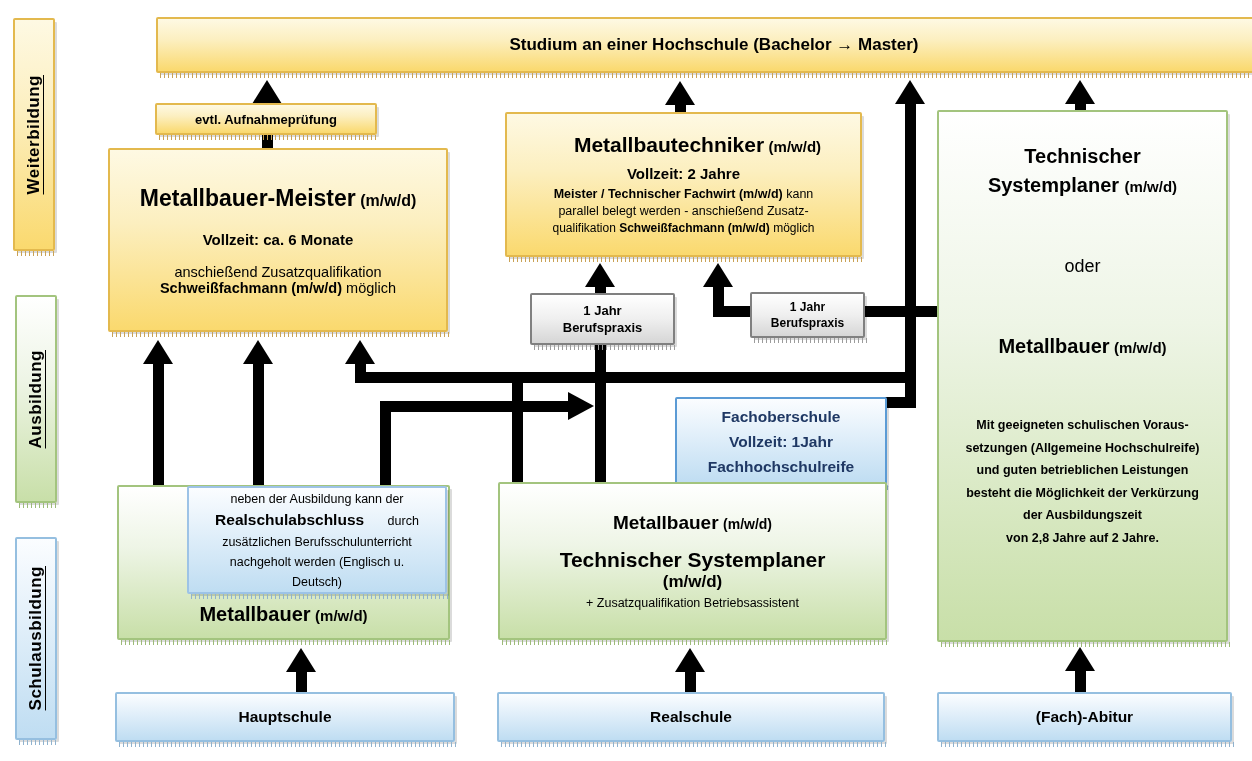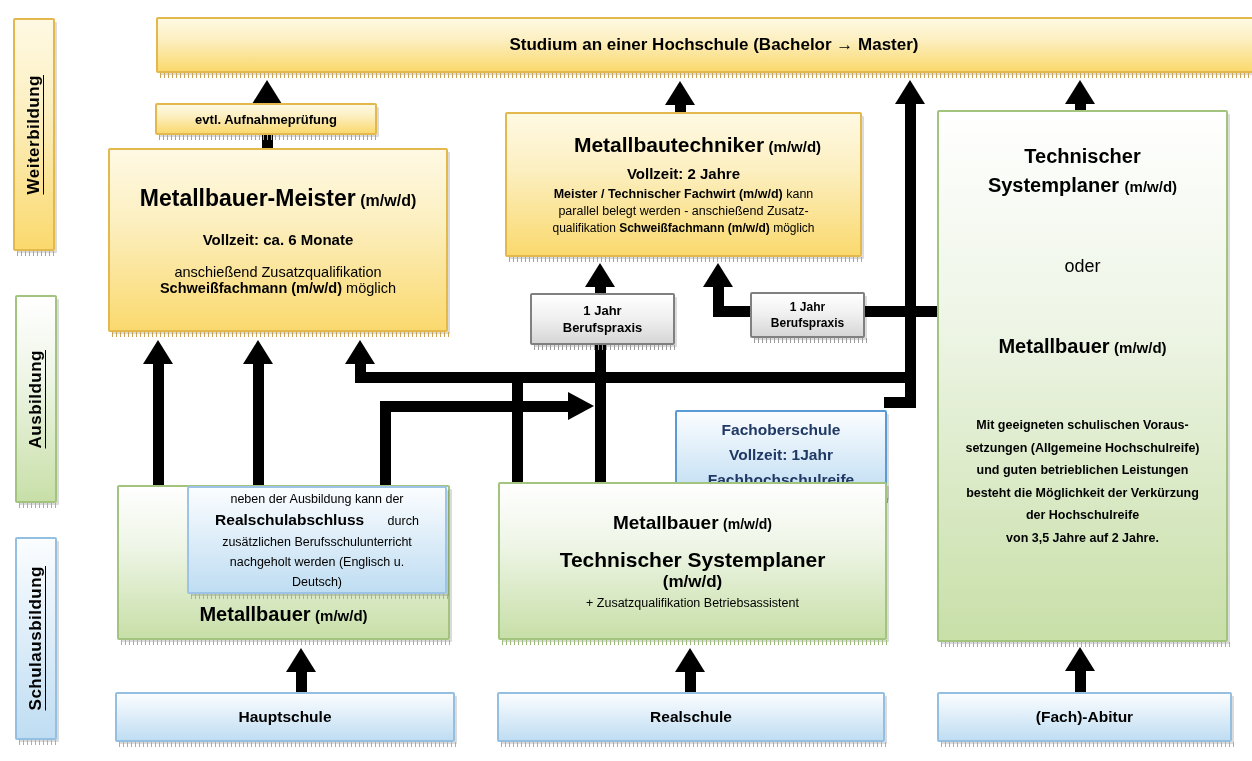--- a/index.html
+++ b/index.html
@@ -162,35 +162,35 @@
     <div style="margin-top:55px;font-size:18px;">oder</div>
     <div style="margin-top:58px;">
       <span style="font-size:20px;" class="b">Metallbauer</span>
       <span style="font-size:15px;" class="b">(m/w/d)</span>
     </div>
     <div style="margin-top:56px;font-size:12.5px;line-height:22.5px;" class="b">
       <div>Mit geeigneten schulischen Voraus-</div>
       <div>setzungen (Allgemeine Hochschulreife)</div>
       <div>und guten betrieblichen Leistungen</div>
       <div>besteht die Möglichkeit der Verkürzung</div>
-      <div>der Hochschulreife</div>
-      <div>von 3,5 Jahre auf 2 Jahre.</div>
+      <div>der Ausbildungszeit</div>
+      <div>von 2,8 Jahre auf 2 Jahre.</div>
     </div>
   </div>
 
   <div class="box gray center" style="left:530px;top:293px;width:145px;height:52px;">
     <div style="font-size:13px;line-height:17px;" class="b">1 Jahr</div>
     <div style="font-size:13px;line-height:17px;" class="b">Berufspraxis</div>
   </div>
   <div class="box gray center" style="left:750px;top:292px;width:115px;height:46px;">
     <div style="font-size:12px;line-height:16px;" class="b">1 Jahr</div>
     <div style="font-size:12px;line-height:16px;" class="b">Berufspraxis</div>
   </div>
 
-  <div class="box blue center" style="left:675px;top:397px;width:212px;height:88px;border-color:var(--fach-border);color:var(--fach-text);margin-top:13px;">
+  <div class="box blue center" style="left:675px;top:397px;width:212px;height:88px;border-color:var(--fach-border);color:var(--fach-text);">
     <div style="font-size:15.5px;line-height:25px;" class="b">Fachoberschule</div>
     <div style="font-size:15.5px;line-height:25px;" class="b">Vollzeit: 1Jahr</div>
     <div style="font-size:15.5px;line-height:25px;" class="b">Fachhochschulreife</div>
   </div>
 
   <div class="box green" style="left:117px;top:485px;width:333px;height:155px;">
     <div style="position:absolute;left:0;right:0;bottom:12px;text-align:center;">
       <span style="font-size:20px;" class="b">Metallbauer</span>
       <span style="font-size:15px;" class="b">(m/w/d)</span>
     </div>

